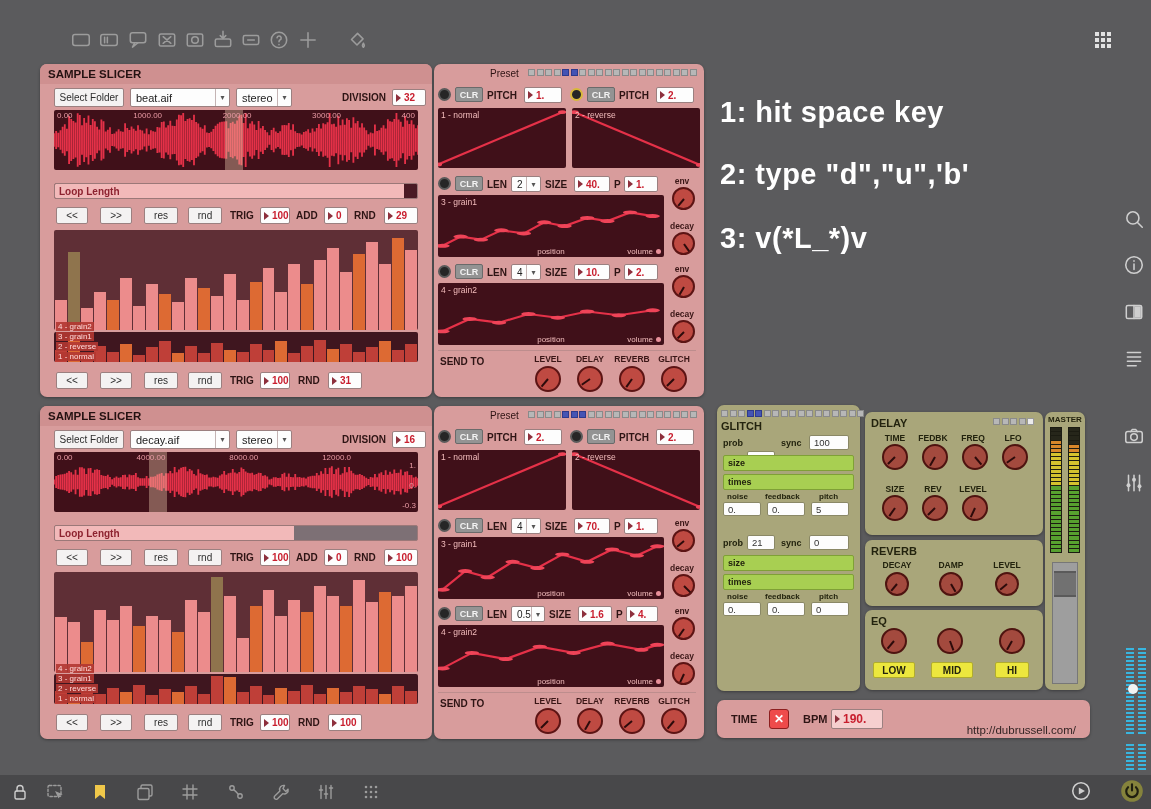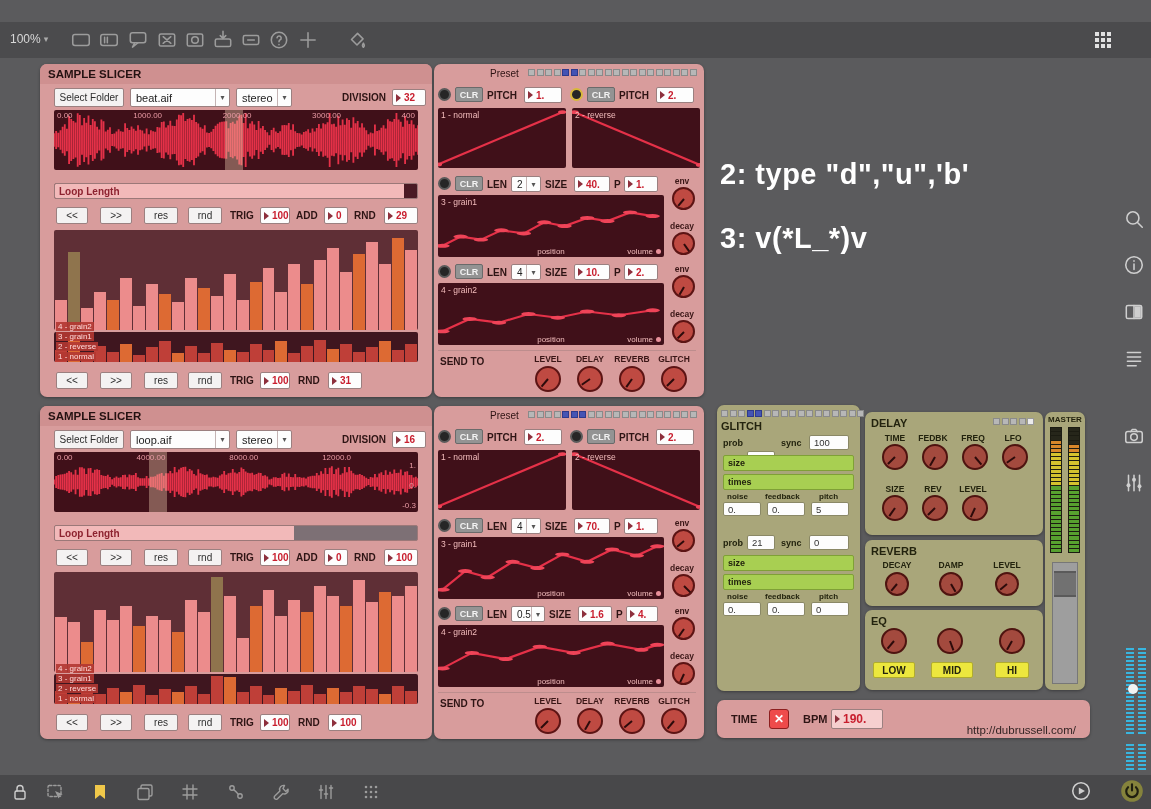--- a/index.html
+++ b/index.html
@@ -79,26 +79,20 @@
   .xtog::after{content:"✕"}
   .instr{position:absolute;color:#ffffff;font-weight:bold;font-size:29px;white-space:nowrap;letter-spacing:.5px}
   .url{position:absolute;font-size:11.5px;color:#332424}
 </style>
 </head>
 <body>
 
 <div id="screen">
 
 
-  <div class="toolbar">
-    <div class="zoomctl">
-      <span>100%</span>
-        <span class="car">▾</span>
-    </div>
-  </div>
   <div class="ticon" style="left:70px"><svg class="ic" viewBox="0 0 20 20">
         <rect x="2.5" y="5" width="15" height="10" rx="2"></rect>
       </svg></div>
   <div class="ticon" style="left:98px"><svg class="ic" viewBox="0 0 20 20">
         <rect x="2.5" y="5" width="15" height="10" rx="2"></rect>
         <path d="M6 7.5 v5 M8.5 7.5 v5"></path>
       </svg></div>
   <div class="ticon" style="left:127px"><svg class="ic" viewBox="0 0 20 20">
         <rect x="3" y="3.5" width="14" height="9" rx="2"></rect>
         <path d="M7 12.5 l-2 4 5 -4"></path>
@@ -445,21 +439,21 @@
     <div class="knob" style="left:227px;top:302px;width:26px;height:26px">
         <i style="transform:rotate(45deg)"></i>
       </div>
   </div>
 
   <div class="panel pink" style="left:40px;top:406px;width:392px;height:333px">
     <div class="phead"></div>
     <div class="ptitle">SAMPLE SLICER</div>
     <button class="btn" style="left:14px;top:24px;width:70px;height:19px">Select Folder</button>
     <div class="dd" style="left:90px;top:24px;width:100px">
-        <span>loop.aif</span>
+        <span>decay.aif</span>
         <span class="dda"></span>
       </div>
     <div class="dd" style="left:196px;top:24px;width:56px">
         <span>stereo</span>
         <span class="dda"></span>
       </div>
     <div class="lbl" style="left:286px;top:28px;width:60px;text-align:right">DIVISION</div>
     <div class="numbox" style="left:352px;top:25px;width:34px">
         <span class="tri"></span>
         <span>16</span>
@@ -740,20 +734,21 @@
         <i style="transform:rotate(30deg)"></i>
       </div>
     <div class="knob" style="left:185px;top:302px;width:26px;height:26px">
         <i style="transform:rotate(50deg)"></i>
       </div>
     <div class="knob" style="left:227px;top:302px;width:26px;height:26px">
         <i style="transform:rotate(40deg)"></i>
       </div>
   </div>
 
+  <div class="instr" style="left:720px;top:96px">1: hit space key</div>
   <div class="instr" style="left:720px;top:158px">2: type "d","u",'b'</div>
   <div class="instr" style="left:720px;top:222px">3: v(*L_*)v</div>
 
   <div class="panel olive" style="left:717px;top:405px;width:143px;height:286px">
     <div class="presets" style="left:4px;top:5px">
         <span class="psq"></span>
         <span class="psq"></span>
         <span class="psq"></span>
         <span class="psq on"></span>
         <span class="psq on"></span>

